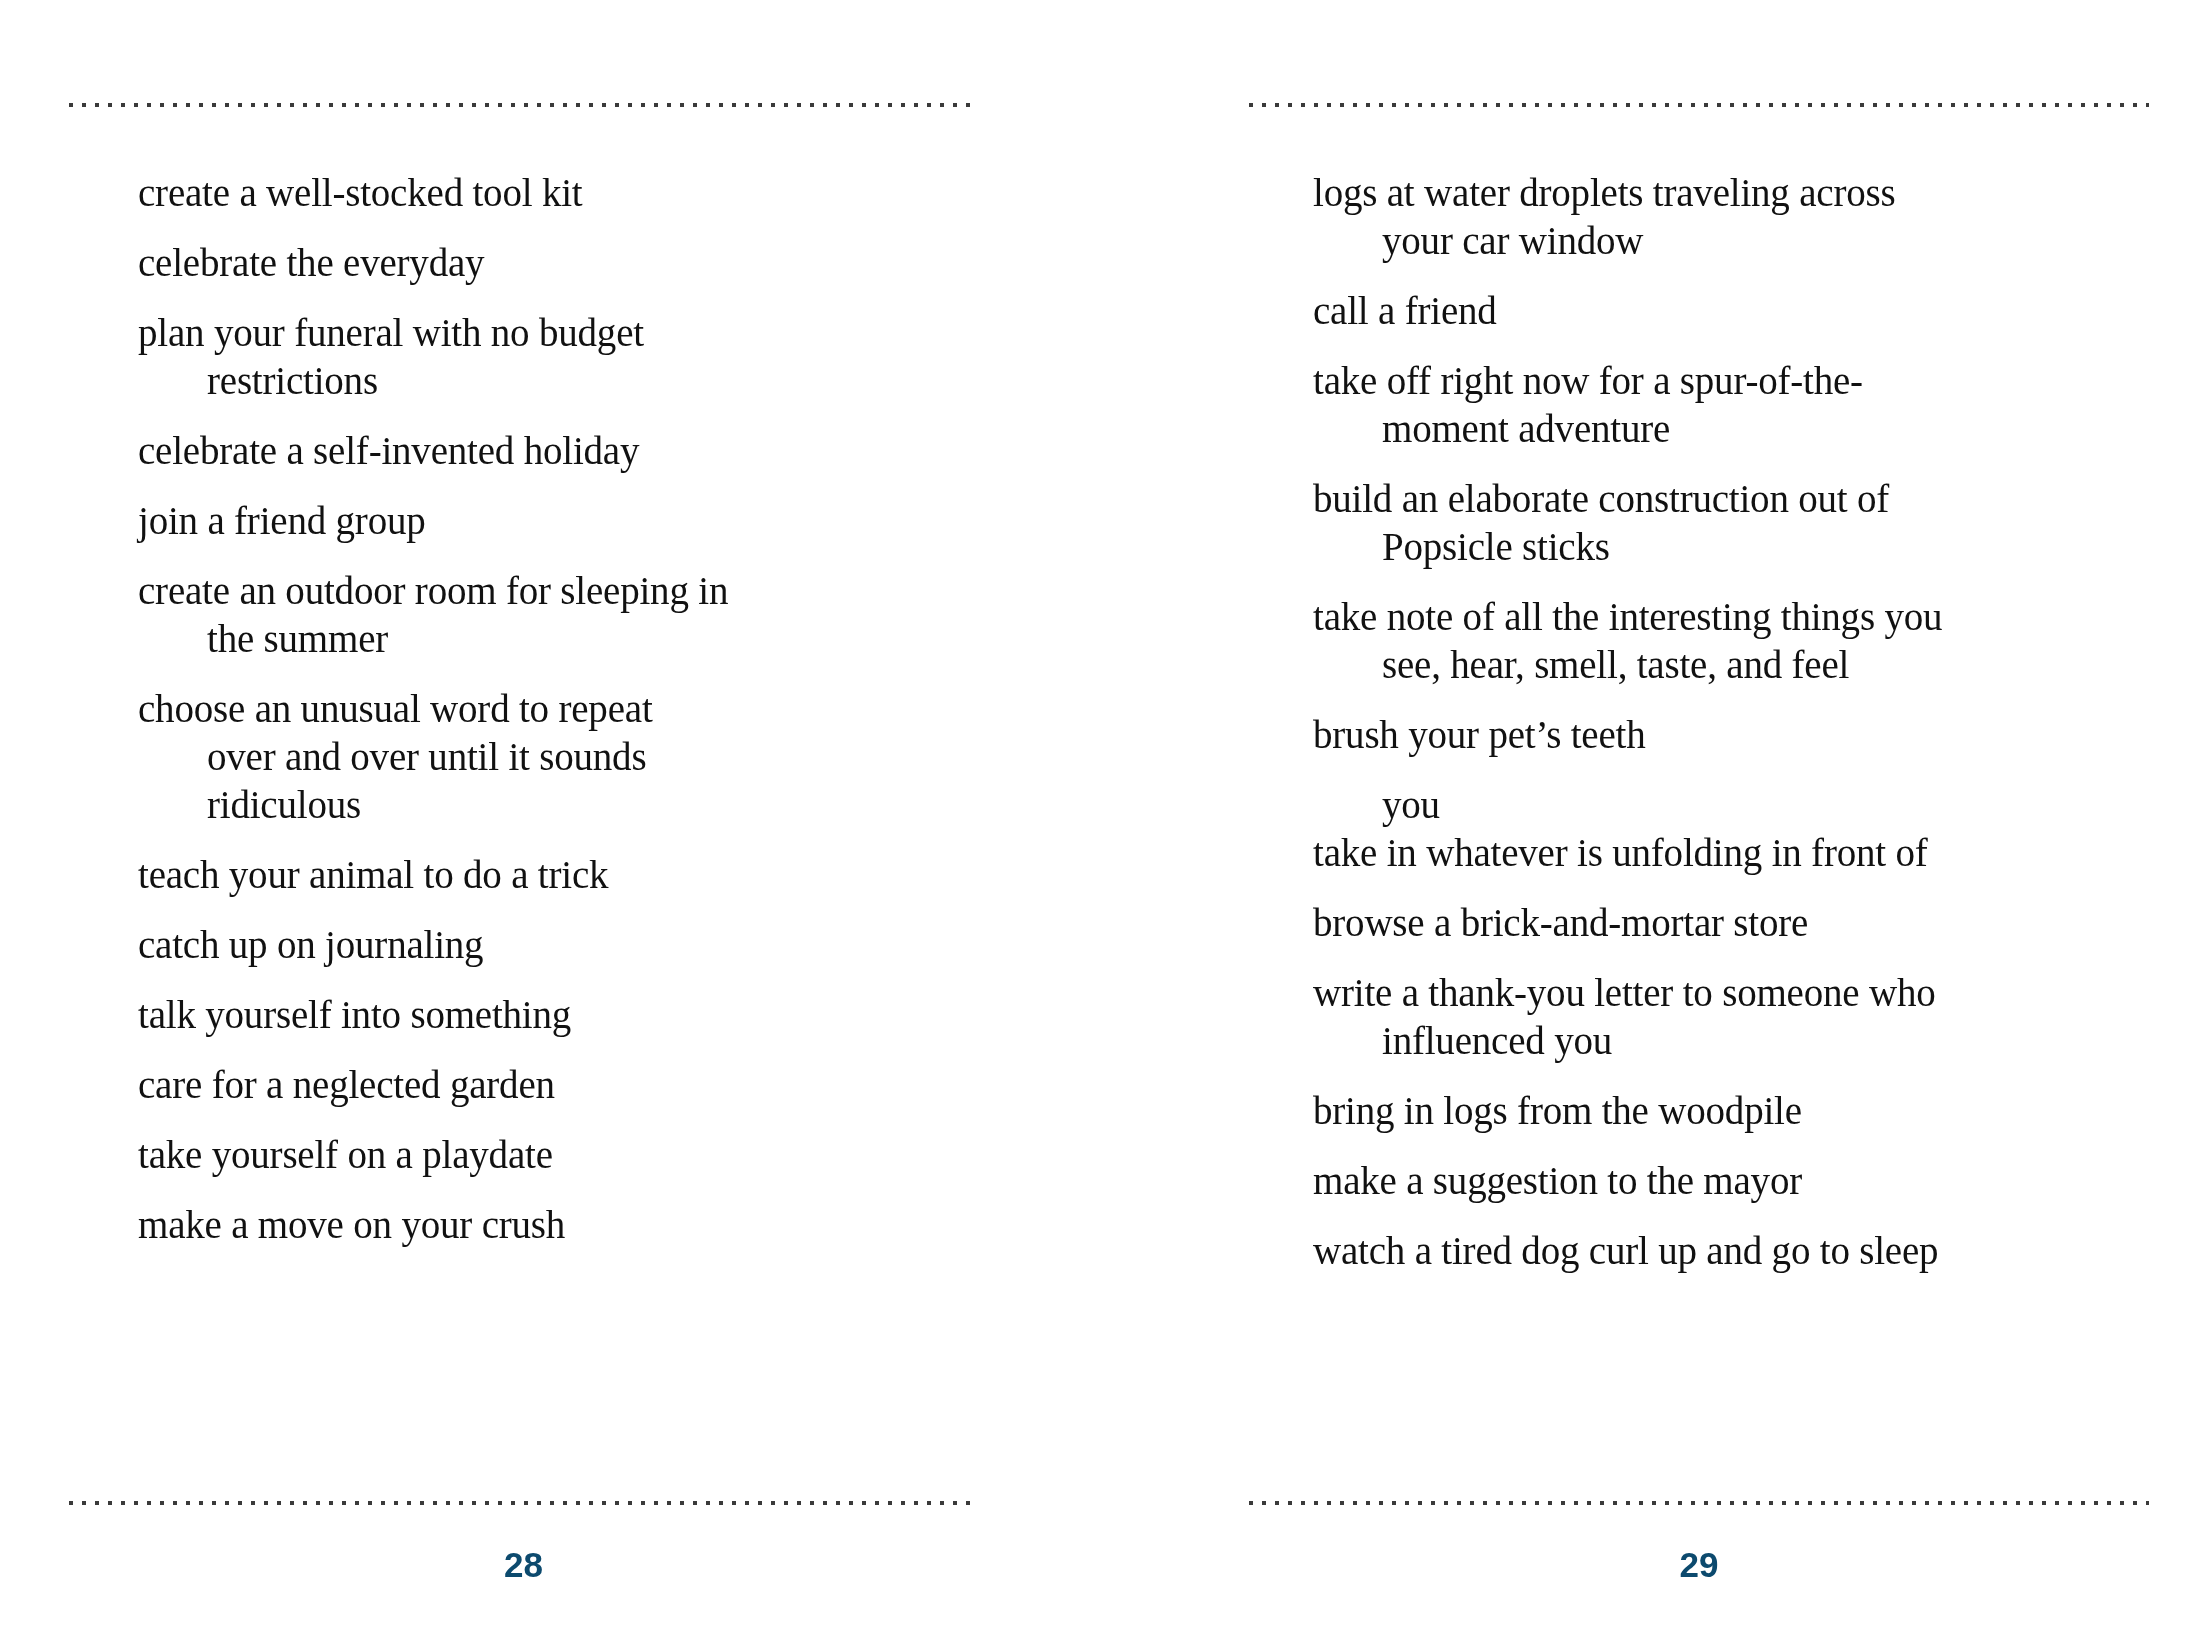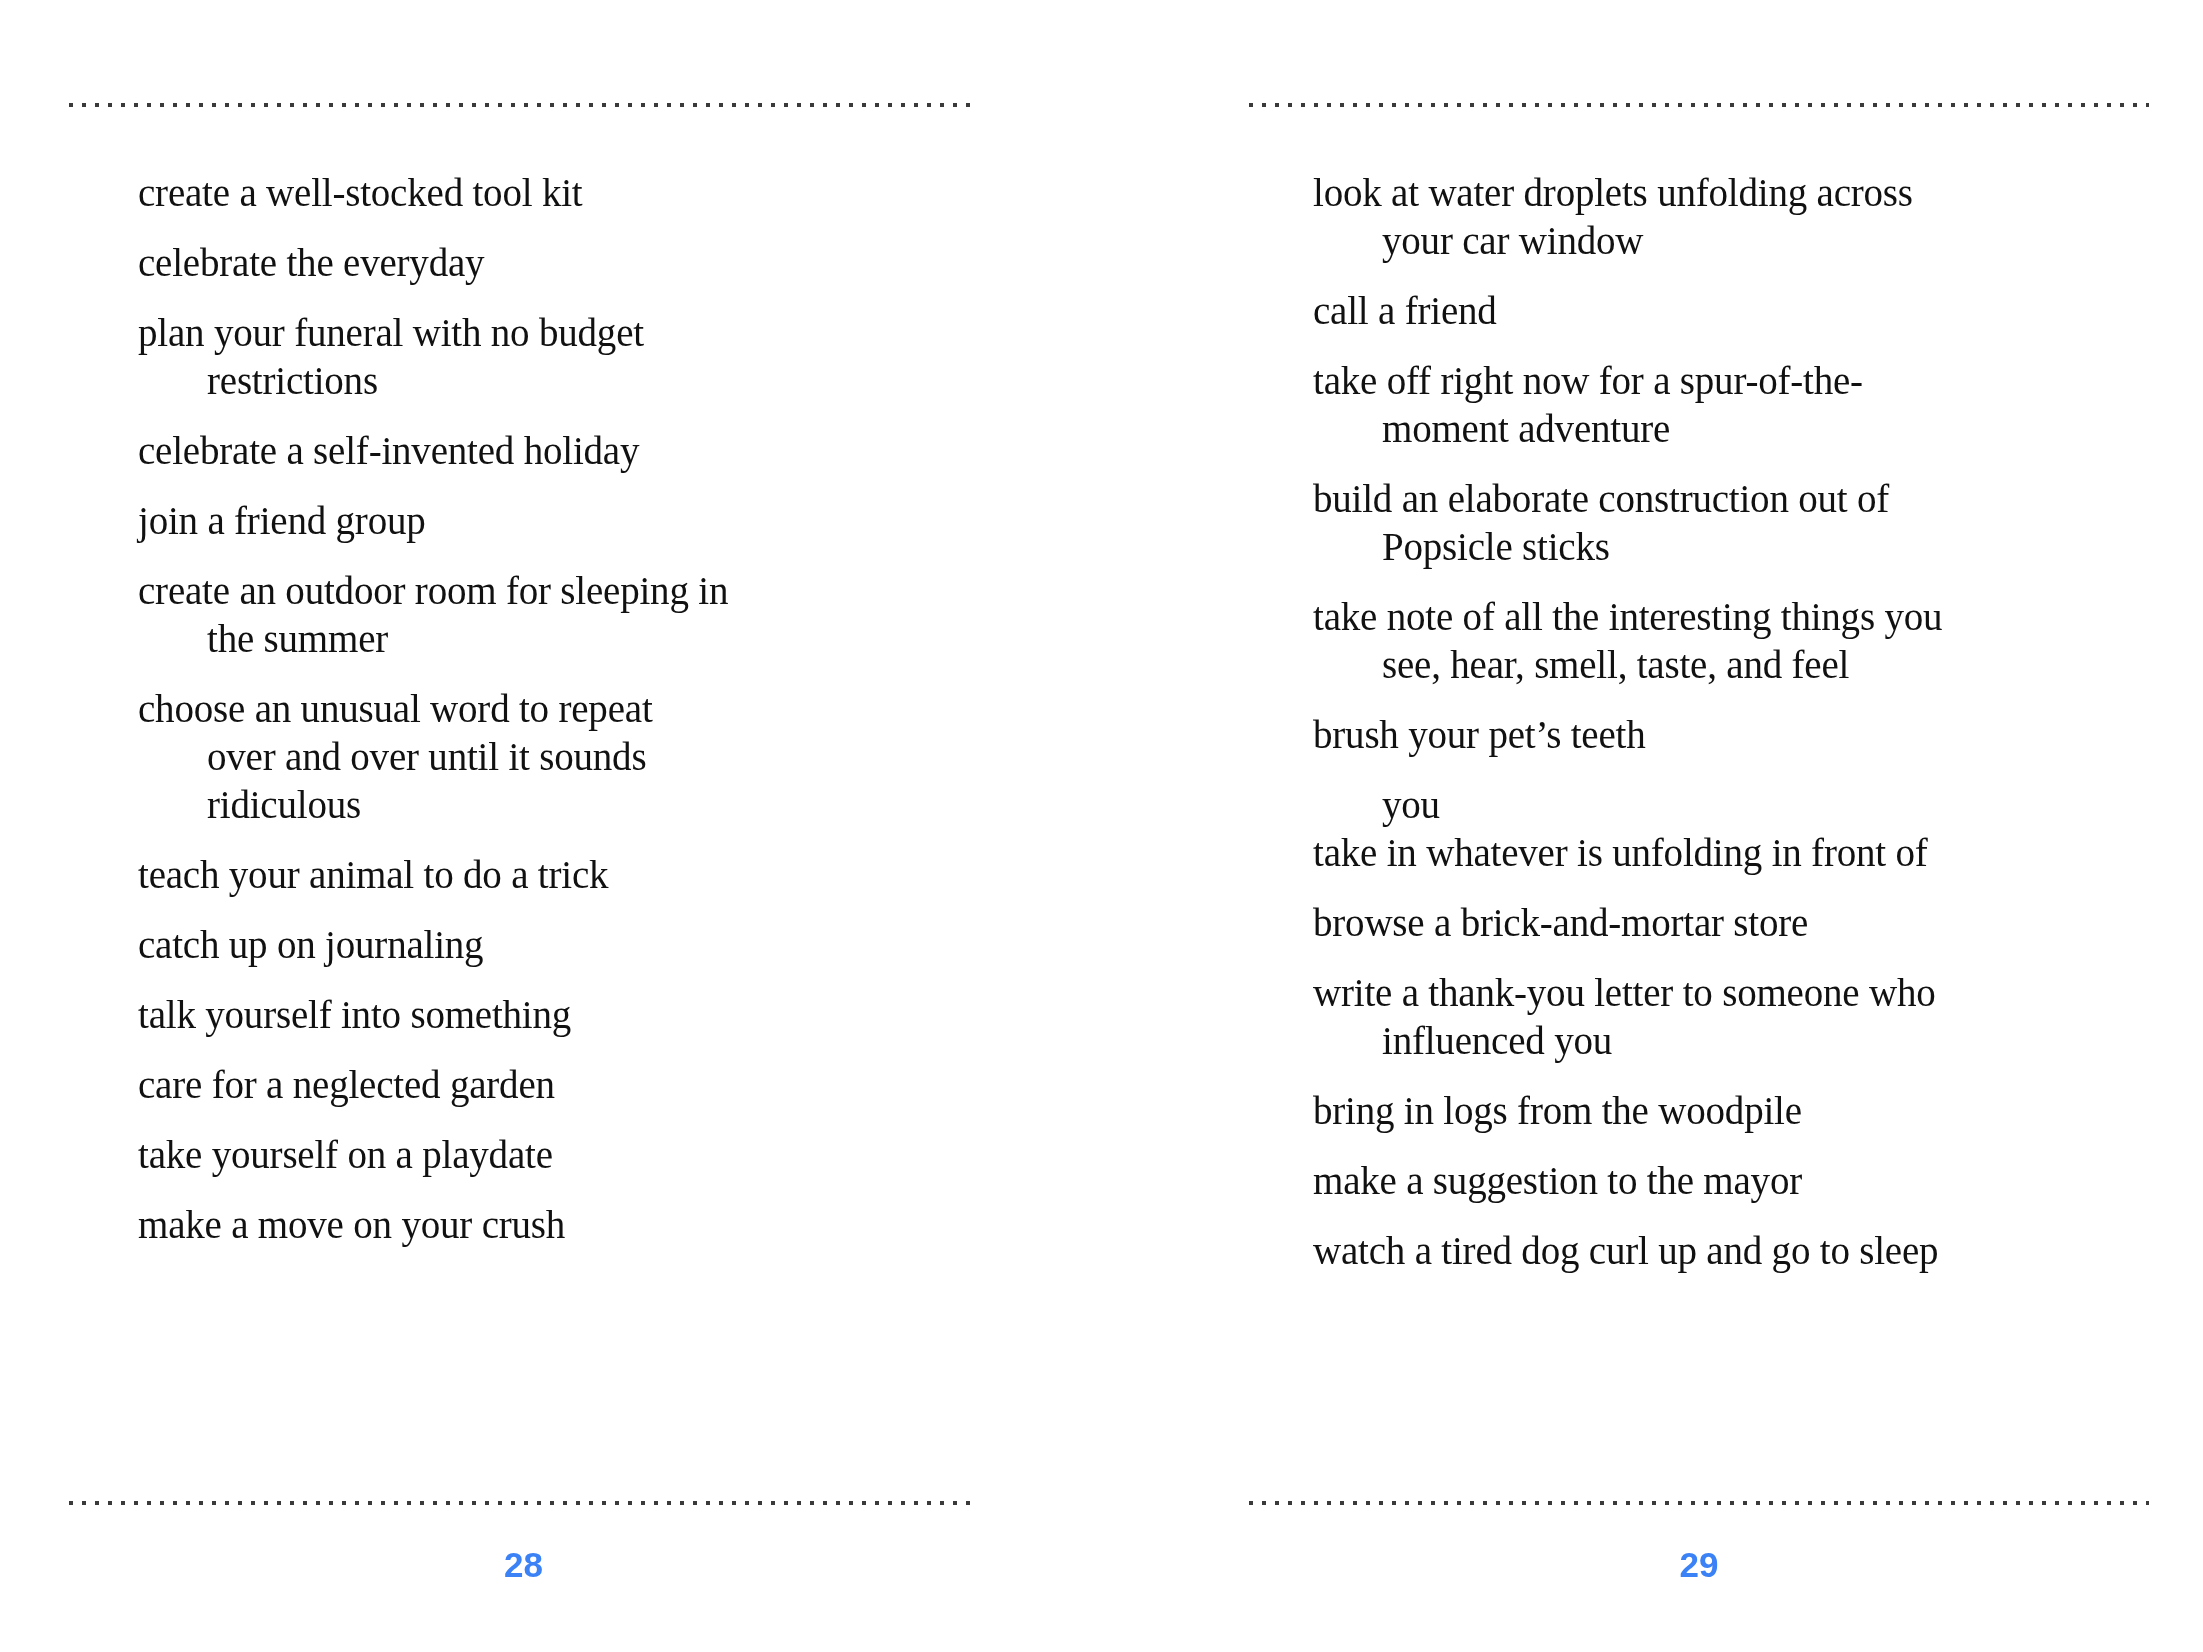--- a/index.html
+++ b/index.html
@@ -44,21 +44,21 @@
 
   .page-number {
     position: absolute;
     left: var(--rule-left);
     width: var(--rule-width);
     top: 1541px;
     text-align: center;
     font-family: "Liberation Sans", sans-serif;
     font-weight: bold;
     font-size: 35px;
-    color: #3b82f6;
+    color: #0c4a6e;
   }
 </style>
 </head>
 <body>
 
 <div id="canvas">
 
   <div class="page page-left">
     <div class="rule rule-top"></div>
     <div class="list">
@@ -107,21 +107,21 @@
         </div>
       </div>
     <div class="rule rule-bottom"></div>
     <div class="page-number">28</div>
   </div>
 
   <div class="page page-right">
     <div class="rule rule-top"></div>
     <div class="list">
         <div class="item">
-          <div class="line">look at water droplets unfolding across</div>
+          <div class="line">logs at water droplets traveling across</div>
           <div class="line cont">your car window</div>
         </div>
         <div class="item">
           <div class="line">call a friend</div>
         </div>
         <div class="item">
           <div class="line">take off right now for a spur-of-the-</div>
           <div class="line cont">moment adventure</div>
         </div>
         <div class="item">

